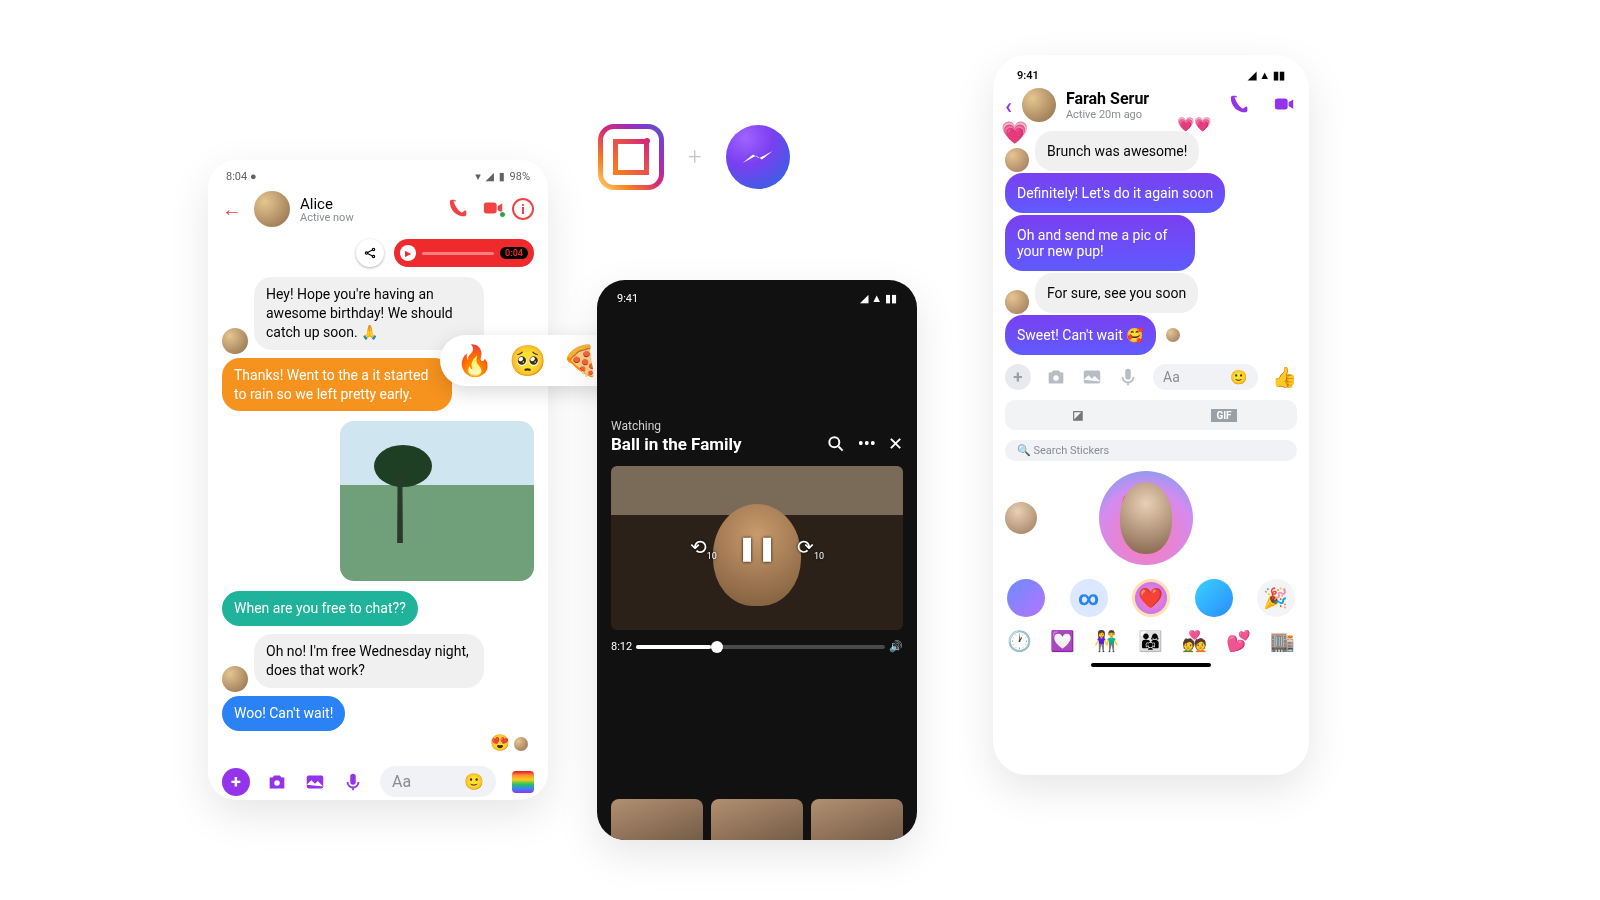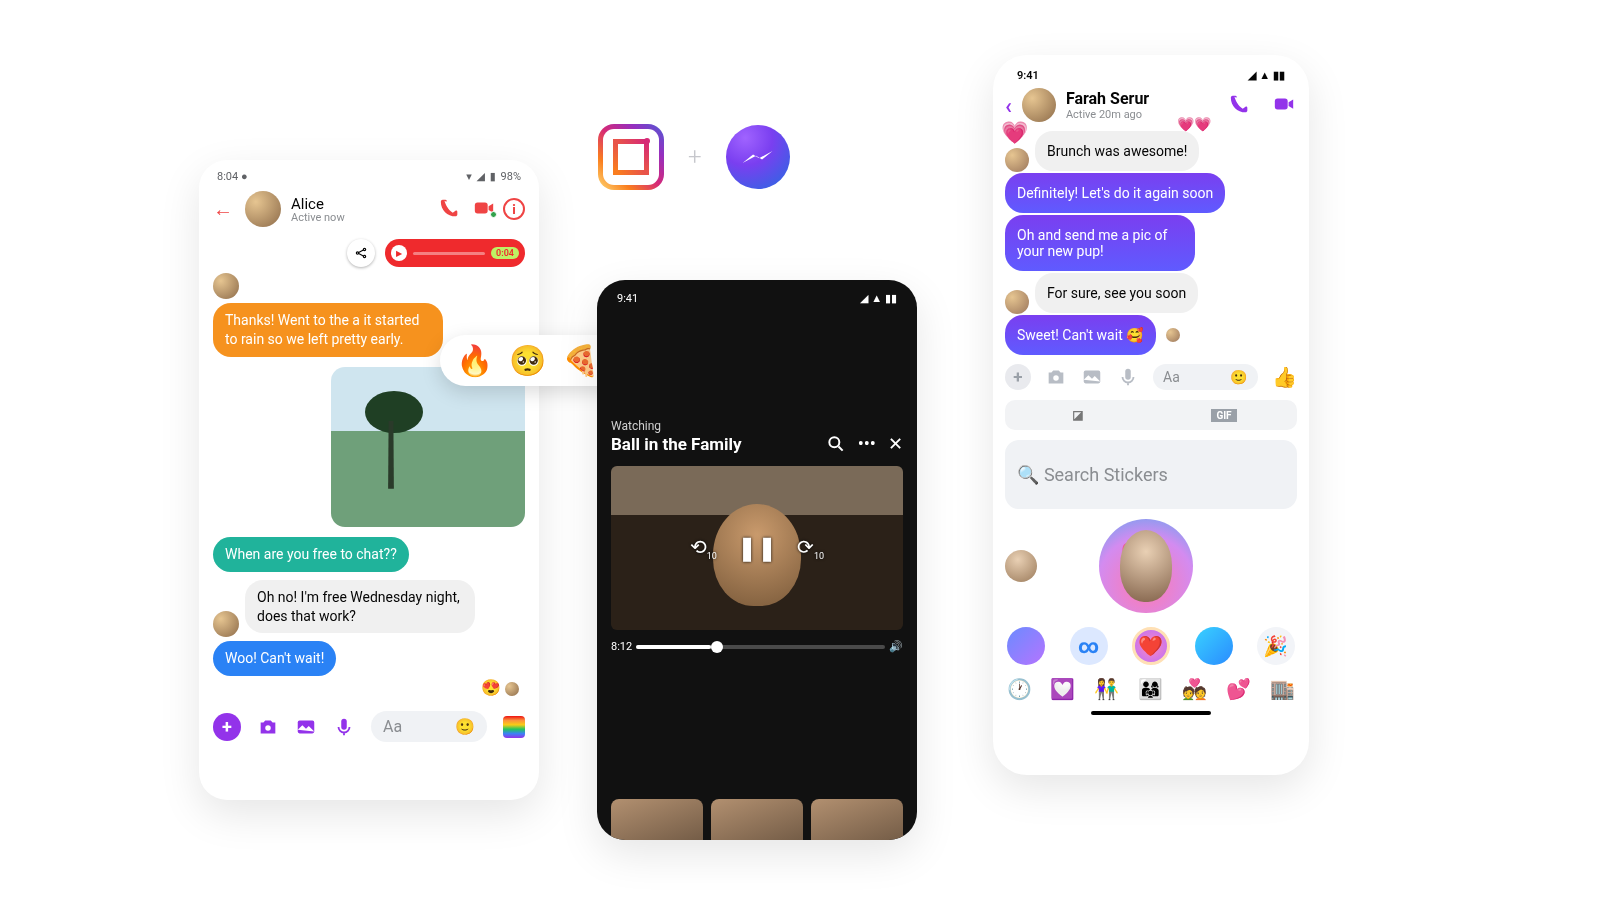--- a/index.html
+++ b/index.html
@@ -3,37 +3,37 @@
 <meta charset="utf-8">
 <style>
 html,body{margin:0;padding:0;font-family:-apple-system,BlinkMacSystemFont,'Segoe UI',Roboto,Helvetica,Arial,sans-serif;background:#ffffff;width:1600px;height:900px;overflow:hidden;color:#050505}
 *{box-sizing:border-box}
 
 
 .canvas{position:relative;width:1600px;height:900px}
 .phone{position:absolute;background:#fff;border-radius:28px;box-shadow:0 14px 42px rgba(0,0,0,.1);overflow:hidden}
 
 
-.p1{left:199px;top:160px;width:340px;height:640px;padding:0 14px}
+.p1{left:208px;top:160px;width:340px;height:640px;padding:0 14px}
 .statusbar{display:flex;justify-content:space-between;align-items:flex-start;font-size:11px;color:#606266;padding:10px 4px 6px}
 .stat-right span{margin-left:2px}
 .p1-header{display:flex;align-items:center;gap:10px;padding:2px 0 6px}
 .avatar{width:36px;height:36px;border-radius:50%;background:radial-gradient(circle at 30% 30%,#e6c591,#8d6b49);flex:none}
 .p1-name{font-weight:400;font-size:15px}
 .p1-sub{font-size:11px;color:#8a8d91;margin-top:-2px}
 .hdr-ico{width:22px;height:22px;color:#ef4444}
 .hdr-ico.info{border:2px solid #ef4444;border-radius:50%;display:flex;align-items:center;justify-content:center;font-weight:800;font-size:13px}
 .back-arrow{width:22px;color:#ef4444;font-size:20px;font-weight:600}
 
 .voice-row{display:flex;justify-content:flex-end;align-items:center;gap:10px;margin:6px 0}
 .share-circ{width:28px;height:28px;border-radius:50%;background:#fff;box-shadow:0 1px 3px rgba(0,0,0,.3);display:flex;align-items:center;justify-content:center;font-size:14px}
 .voicemsg{background:#ef2a2d;color:#fff;border-radius:16px;height:28px;display:flex;align-items:center;padding:0 6px;gap:6px;font-size:10px}
 .voice-play{width:16px;height:16px;background:#fff;border-radius:50%;display:flex;align-items:center;justify-content:center;color:#ef2a2d;font-size:8px}
 .voice-bar{width:72px;height:3px;background:rgba(255,255,255,.4);border-radius:2px}
-.voice-time{background:#bef264;color:#ef2a2d;border-radius:9px;padding:1px 5px;font-size:9px;font-weight:600}
+.voice-time{background:#000000;color:#ef2a2d;border-radius:9px;padding:1px 5px;font-size:9px;font-weight:600}
 
 .bubble{max-width:230px;padding:8px 12px;border-radius:18px;font-size:14px;line-height:1.35;margin:4px 0}
 .brow{display:flex;align-items:flex-end;gap:6px}
 .brow.out{justify-content:flex-start}
 .brow .avatar{width:26px;height:26px}
 .in{background:#f0f0f0;color:#050505}
 .out1{background:#f6921e;color:#fff}
 .teal{background:#20b39b;color:#fff}
 .blue{background:#2a82f5;color:#fff}
 .imgmsg{width:194px;height:160px;border-radius:14px;background:linear-gradient(180deg,#cfe5ef 40%,#6fa07a 40% 100%);margin:6px 0 6px auto;position:relative;overflow:hidden}
@@ -92,21 +92,21 @@
 .avatar-sm{width:24px;height:24px;border-radius:50%;background:radial-gradient(circle at 30% 30%,#e6c591,#9a755a);flex:none}
 
 .compose2{display:flex;align-items:center;gap:14px;padding:8px 0 6px}
 .c2-ico{color:#b8bdc5;font-size:20px}
 .c2-plus{width:26px;height:26px;border-radius:50%;background:#e9eaee;color:#9aa0a8;display:flex;align-items:center;justify-content:center;font-size:17px;font-weight:700}
 .c2-input{flex:1;background:#f0f2f5;border-radius:16px;padding:5px 10px;color:#8a8d91;font-size:14px;display:flex;align-items:center;justify-content:space-between}
 .thumb-ico{color:#4a6cf7;font-size:20px}
 
 .sticker-tabs{display:flex;background:#f2f3f5;border-radius:10px;overflow:hidden;margin-top:4px}
 .sticker-tabs .tab{flex:1;text-align:center;padding:8px 0;font-size:12px;font-weight:700;color:#777}
-.stk-search{background:#f0f2f5;border-radius:14px;padding:24px 12px;color:#8a8d91;font-size:18px;margin:10px 0}
+.stk-search{background:#f0f2f5;border-radius:14px;padding:4px 12px;color:#8a8d91;font-size:11px;margin:10px 0}
 .selfie-row{display:flex;align-items:center;gap:14px;margin:4px 0 10px}
 .selfie-sm{width:32px;height:32px;border-radius:50%;background:radial-gradient(circle at 40% 30%,#e9d0b4,#9a7a5a)}
 .selfie-big{width:94px;height:94px;border-radius:50%;background:radial-gradient(circle at 50% 70%,#ff7ab0,#d38bf0 60%,#5fa7ef);margin-left:48px;position:relative}
 .selfie-big::after{content:"";position:absolute;left:22%;top:12%;width:56%;height:76%;border-radius:50% 50% 46% 46%;background:radial-gradient(circle at 50% 30%,#e9d0b4,#806048)}
 .selfie-hearts{position:absolute;top:18px;left:22px;font-size:20px;color:#ff2b5d}
 
 .effects-row{display:flex;justify-content:space-between;padding:4px 2px;font-size:20px}
 .eff{width:38px;height:38px;border-radius:50%;display:flex;align-items:center;justify-content:center}
 .eff.grad1{background:linear-gradient(135deg,#6b8bff,#b574ff)}
 .eff.grad2{background:#dce8ff;color:#2a82f5;font-weight:800}
@@ -176,20 +176,21 @@
       </div>
       <div class="voicemsg">
         <span class="voice-play">▶</span>
         <span class="voice-bar"></span>
         <span class="voice-time">0:04</span>
       </div>
     </div>
 
     <div class="brow">
       <div class="avatar" style="width:26px;height:26px"></div>
+      <div class="bubble in">Hey! Hope you're having an awesome birthday! We should catch up soon. 🙏</div>
     </div>
     <div class="brow out">
       <div class="bubble out1">Thanks! Went to the a it started to rain so we left pretty early.</div>
     </div>
     <div class="brow out">
       <div class="imgmsg"></div>
     </div>
     <div class="brow out">
       <div class="bubble teal">When are you free to chat??</div>
     </div>

